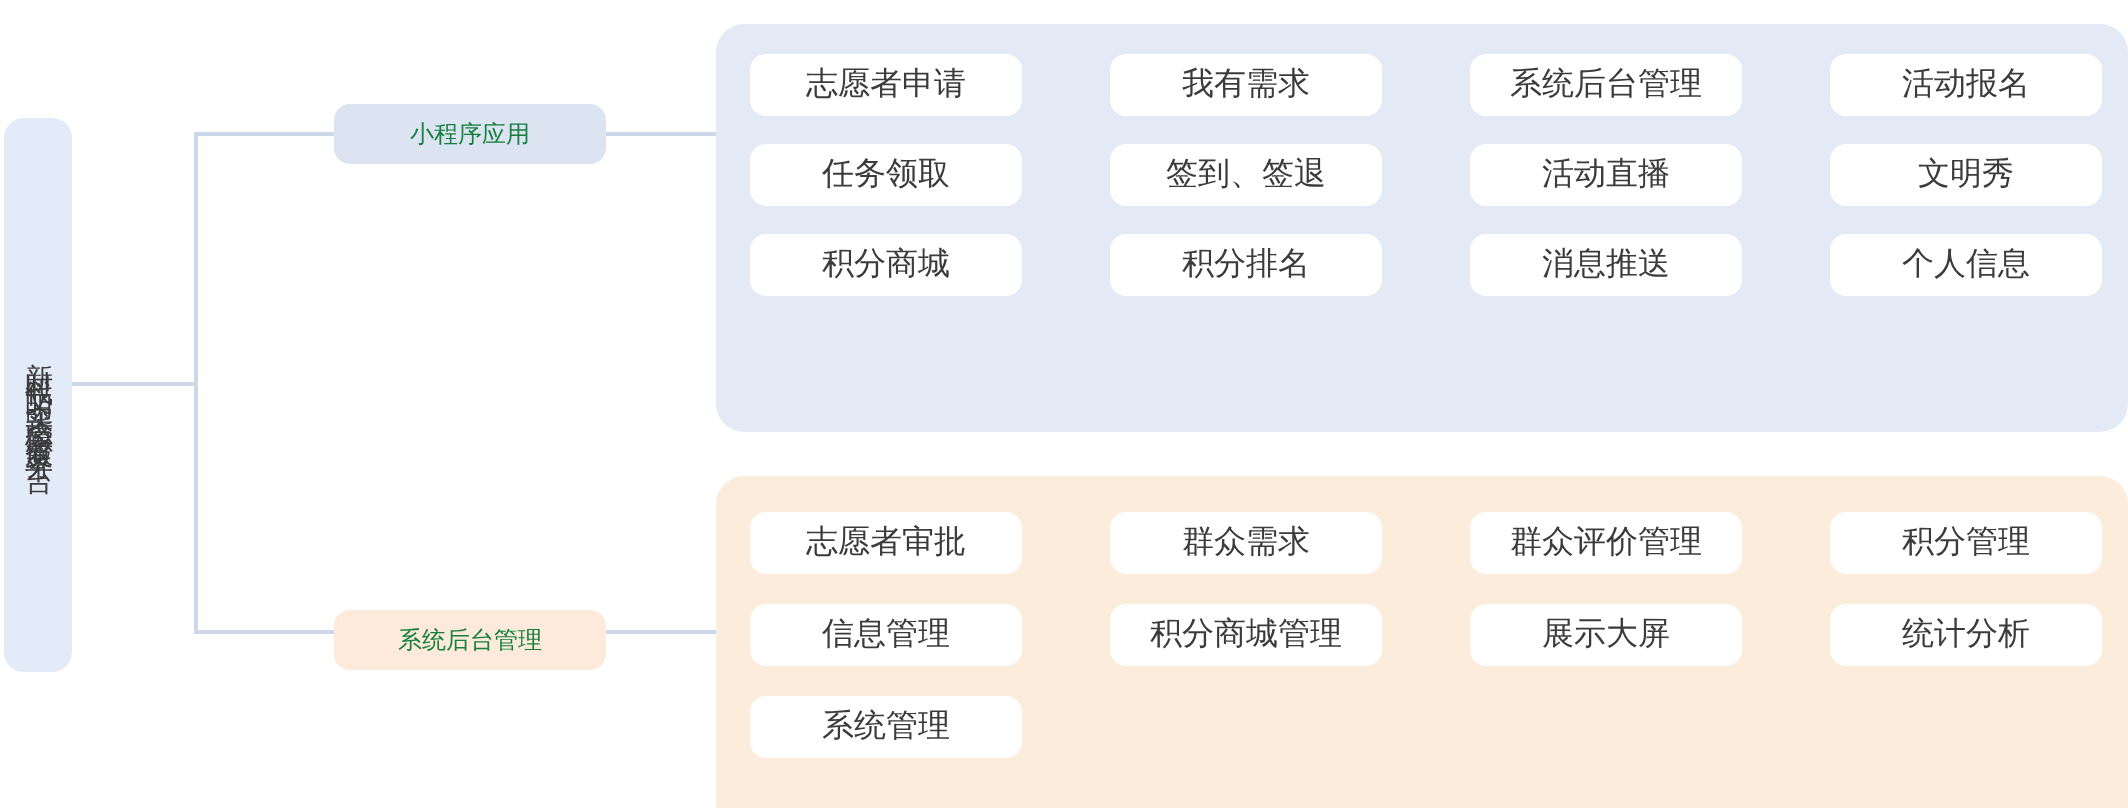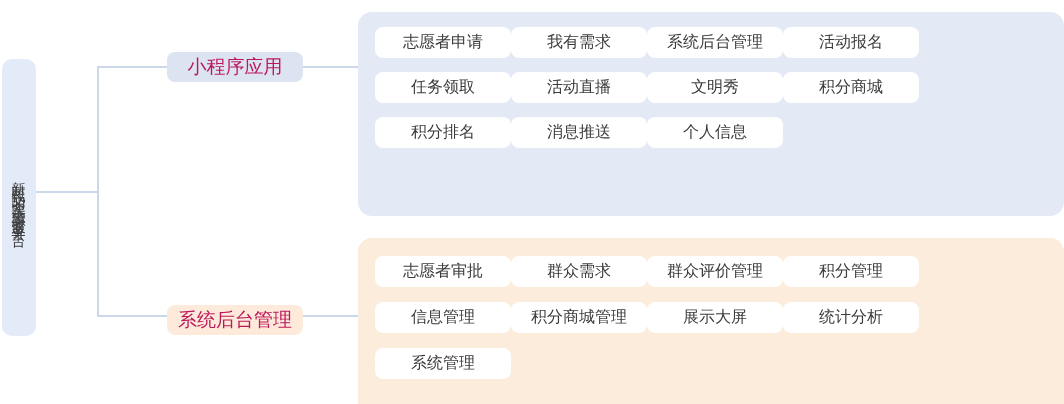--- a/index.html
+++ b/index.html
@@ -55,34 +55,35 @@
   
   .branch-node {
     position: absolute;
     left: 167px;
     width: 136px;
     height: 30px;
     border-radius: 8px;
     display: flex;
     align-items: center;
     justify-content: center;
-    font-size: 19px;
-    color: #be185d;
+    font-size: 12px;
+    color: #15803d;
   }
   .branch-blue   { top: 52px;  background: #dce4f2; }
   .branch-orange { top: 305px; background: #fdeada; }
 
   
   .section {
     position: absolute;
     left: 358px;
     width: 706px;
     border-radius: 14px;
     display: grid;
     grid-template-columns: repeat(4, 136px);
+    column-gap: 44px;
     grid-auto-rows: 31px;
     align-content: start;
     padding-left: 17px;
   }
   .section-blue {
     top: 12px;
     height: 204px;
     background: #e3e9f5;
     padding-top: 15px;
     row-gap: 14px;
@@ -145,20 +146,23 @@
 
 
       <div class="item-btn">
         <span>活动报名</span>
       </div>
 
       <div class="item-btn">
         <span>任务领取</span>
       </div>
 
+      <div class="item-btn">
+        <span>签到、签退</span>
+      </div>
 
       <div class="item-btn">
         <span>活动直播</span>
       </div>
 
       <div class="item-btn">
         <span>文明秀</span>
       </div>
 
       <div class="item-btn">

